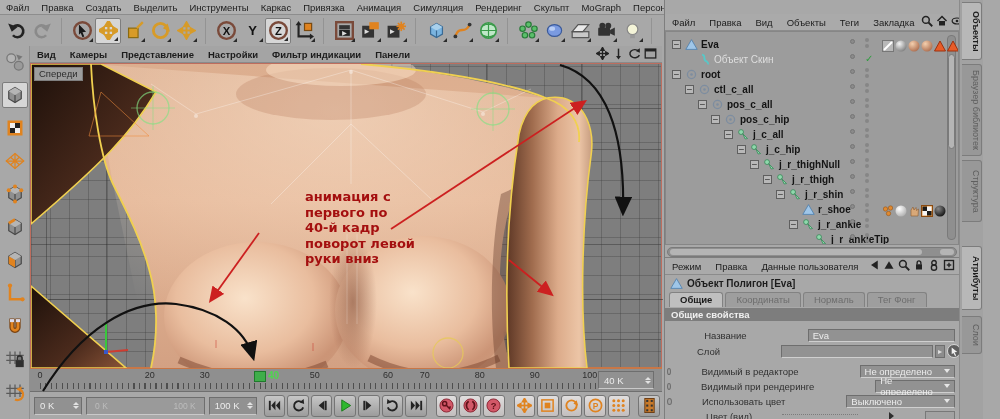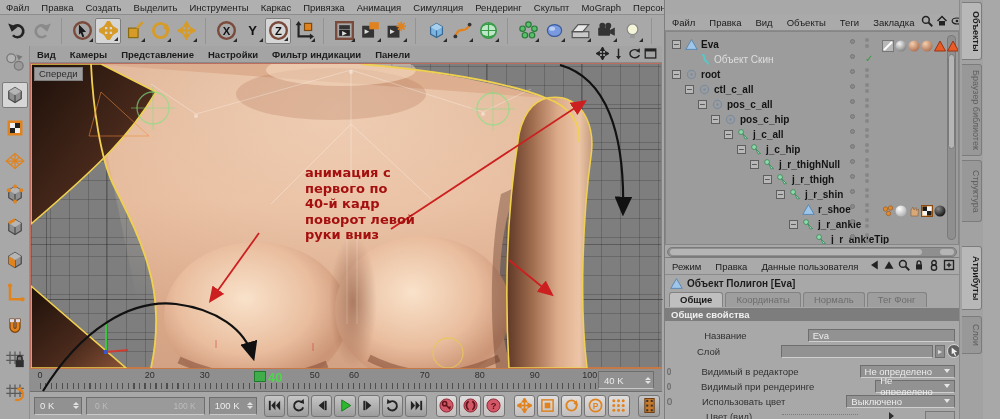--- a/index.html
+++ b/index.html
@@ -53,31 +53,31 @@
               repeating-linear-gradient(0deg,  rgba(35,35,35,.38) 0 1px, transparent 1px 95px);
             background-position:0 0,0 0,75px 0,0 45px;
             border:1px solid #bd6d5e;overflow:visible;}
   #axisv{position:absolute;left:170px;top:0;width:1px;height:304px;background:rgba(25,25,25,.45);}
   #axish{position:absolute;left:0;top:235px;width:632px;height:1px;background:rgba(25,25,25,.45);}
   #bodysvg{position:absolute;left:0;top:0;z-index:2;}
   #annosvg{position:absolute;left:0;top:0;z-index:6;pointer-events:none;}
   #viewlabel{position:absolute;left:3px;top:3px;z-index:7;background:#9e9e9e;border:1px solid #7f7f7f;
              color:#2d2d2d;font-size:9.5px;padding:0 4px;line-height:12px;}
   .anno{position:absolute;z-index:7;color:#a40f0f;font:bold 13px/15.5px "DejaVu Sans",sans-serif;white-space:pre;}
-  #anno1{left:274px;top:101px;}
+  #anno1{left:274px;top:125px;}
   #anno2{left:487px;top:240px;}
 
   
   #ruler{position:absolute;left:30px;top:367px;width:632px;height:25px;background:#8f8f8f;
          border-top:2px solid #c87747;border-bottom:1px solid #6f6f6f;}
   #ticks{position:absolute;left:10px;bottom:2px;width:586px;height:6px;
          background-image:repeating-linear-gradient(90deg,#4e4e4e 0 1px,transparent 1px 5.5px);}
   .tick-num{position:absolute;top:1px;font-size:9px;color:#2e2e2e;}
   #playhead{position:absolute;width:12px;height:11px;top:2px;background:#3fae4a;border:1px solid #1f7a2c;z-index:2;}
-  #playhead-label{position:absolute;top:1px;font-size:13px;font-weight:bold;color:#4ed64e;z-index:2;}
+  #playhead-label{position:absolute;top:1px;font-size:10px;font-weight:bold;color:#4ed64e;z-index:2;}
   #framebox{position:absolute;right:8px;top:2px;}
 
   .spinbox{display:flex;align-items:center;width:56px;height:18px;background:#919191;
            border:1px solid #6e6e6e;border-bottom-color:#c9c9c9;color:#ececec;font-size:9.5px;}
   .spinbox .val{flex:1;padding-left:5px;}
   .stepper{width:9px;height:14px;display:flex;flex-direction:column;align-items:center;justify-content:center;gap:1px;margin-right:1px;}
   .stepper i{display:block;width:0;height:0;border-left:3px solid transparent;border-right:3px solid transparent;}
   .stepper .up{border-bottom:3px solid #e2e2e2;}
   .stepper .dn{border-top:3px solid #e2e2e2;}
 
@@ -640,21 +640,21 @@
           </span>
         </div>
       </div>
   <div class="tick-num" style="left: 7.4px;">0</div>
       <div class="tick-num" style="left: 59px; margin-top: 44px;">10</div>
       <div class="tick-num" style="left: 114.8px;">20</div>
       <div class="tick-num" style="left: 169.8px;">30</div>
       <div id="playhead" style="left: 224px;"></div>
       <div id="playhead-label" style="left: 238px;">40</div>
       <div class="tick-num" style="left: 279.8px;">50</div>
-      <div class="tick-num" style="left: 319px; text-align: center;">60</div>
+      <div class="tick-num" style="left: 353px; text-align: center;">60</div>
       <div class="tick-num" style="left: 389.8px;">70</div>
       <div class="tick-num" style="left: 444.8px;">80</div>
       <div class="tick-num" style="left: 499.8px;">90</div>
       <div class="tick-num" style="left: 552.2px;">100</div>
     </div>
 
   <div id="transport">
       <div class="spinbox">
         <span class="val">0 K</span>
         <span class="stepper">

